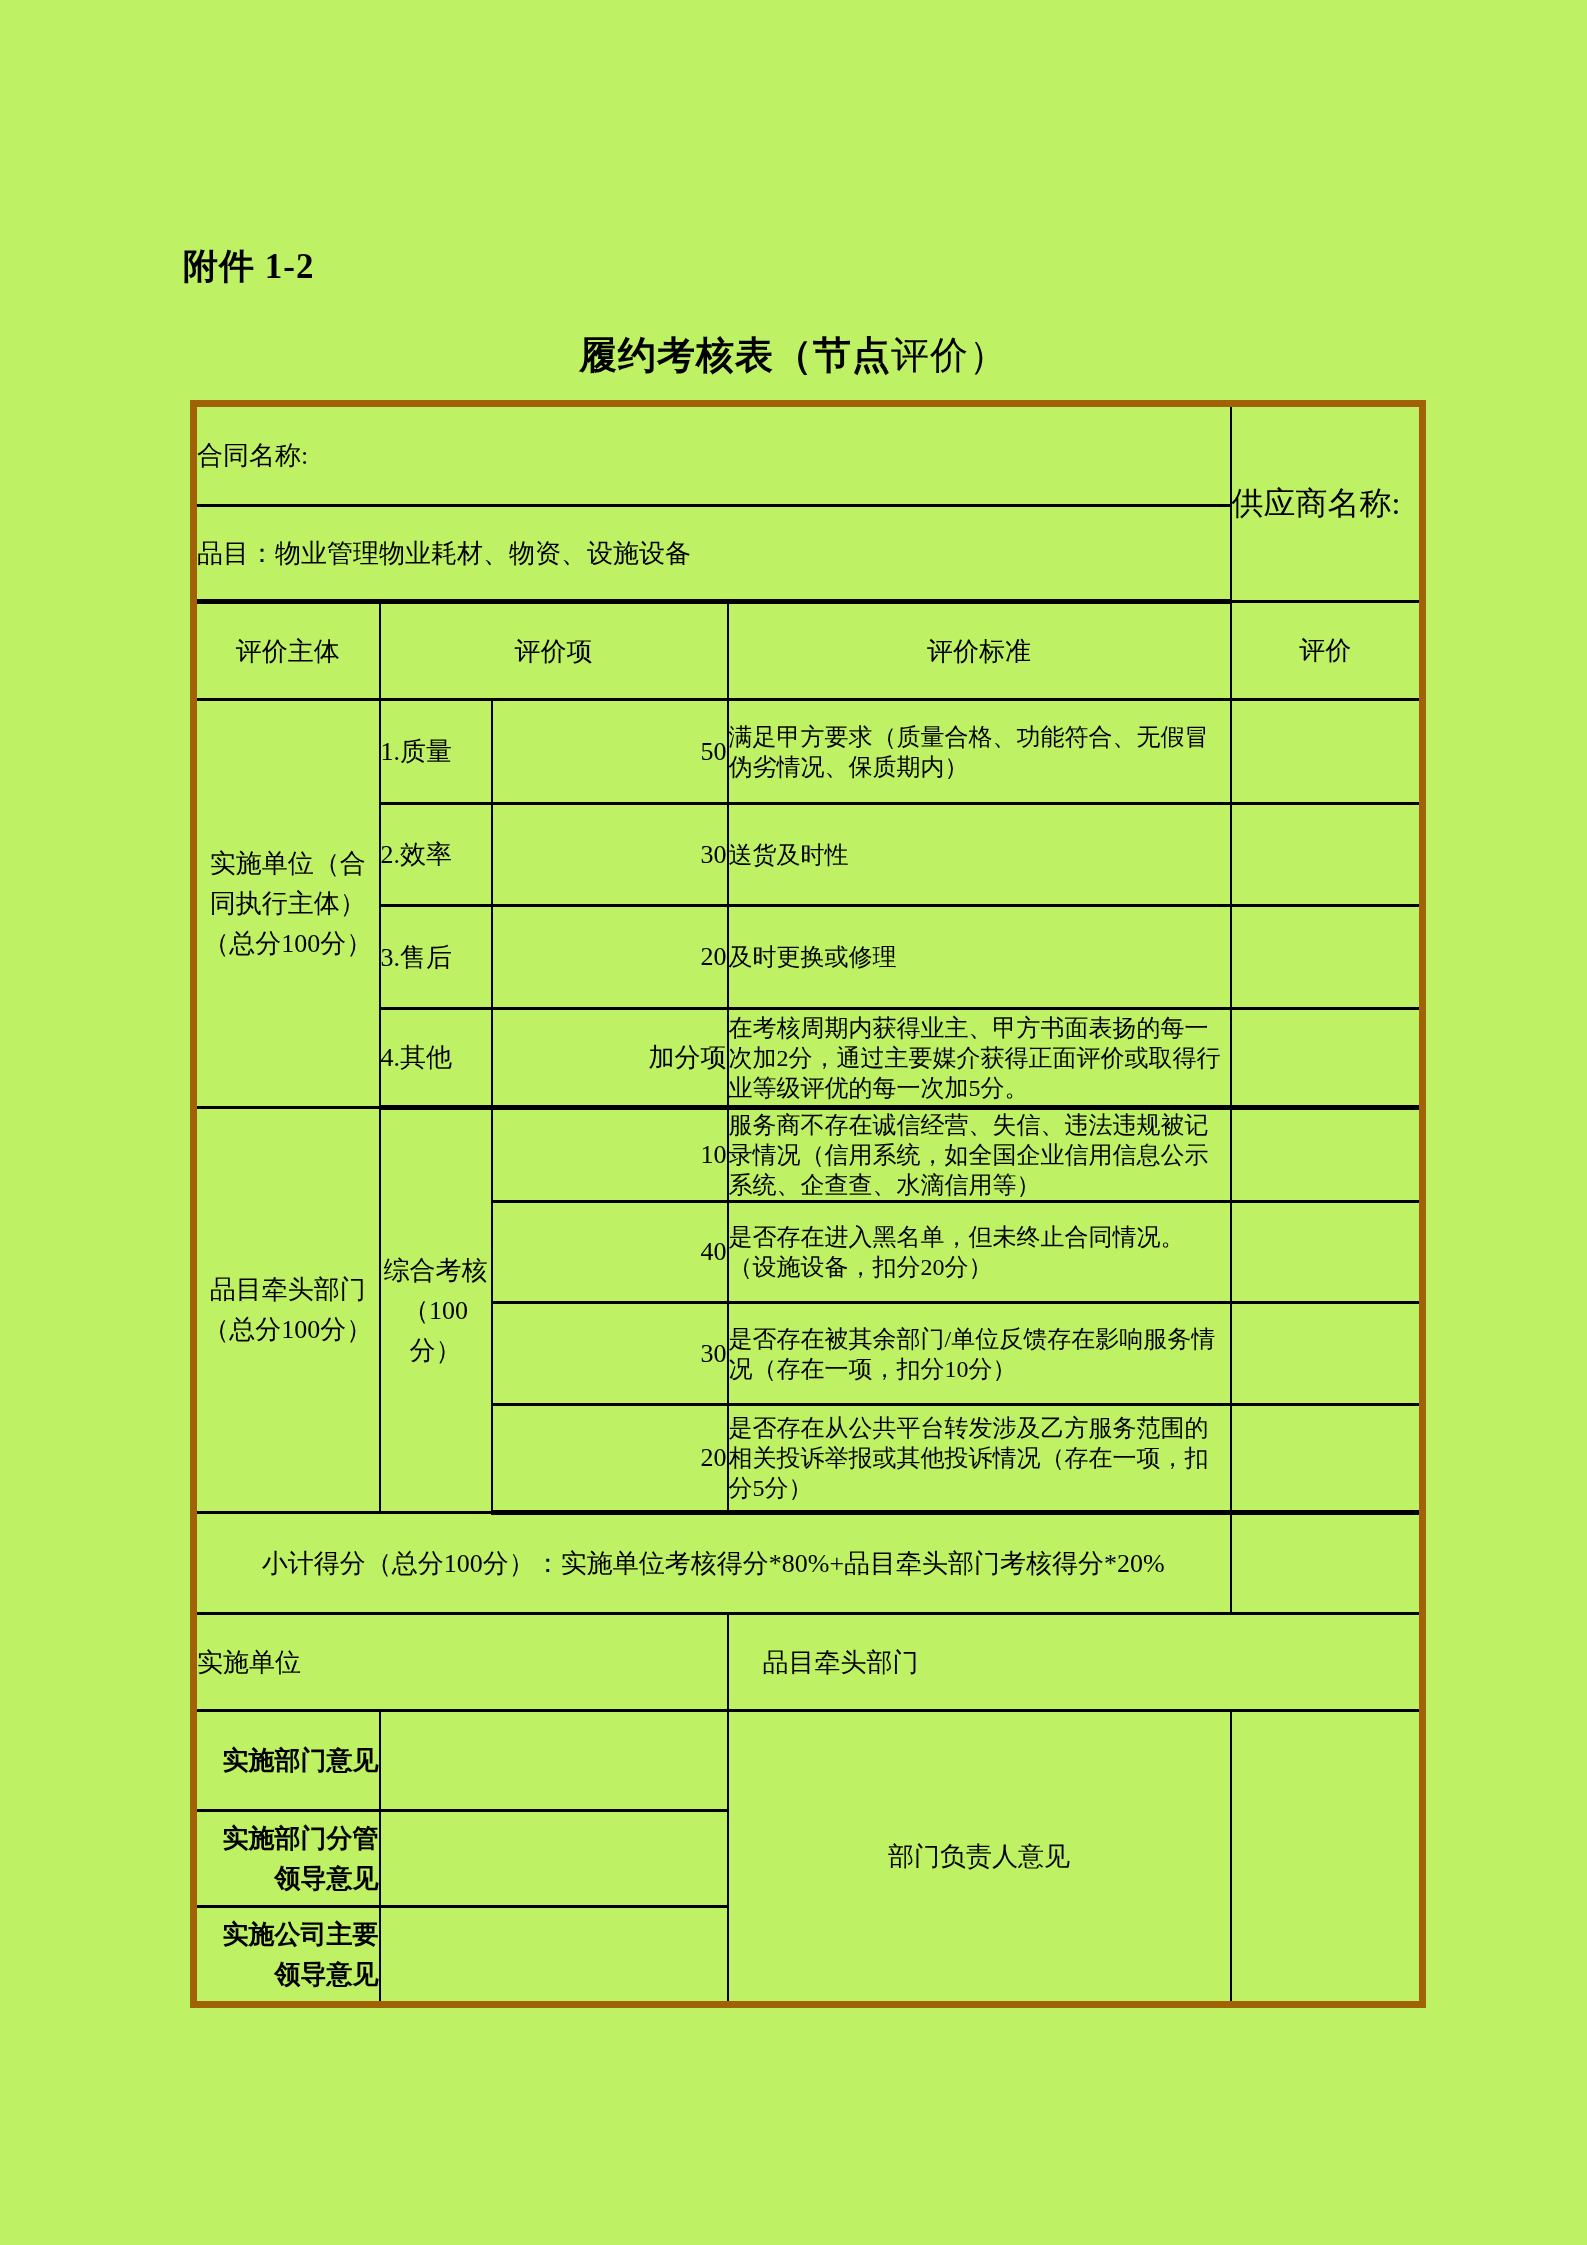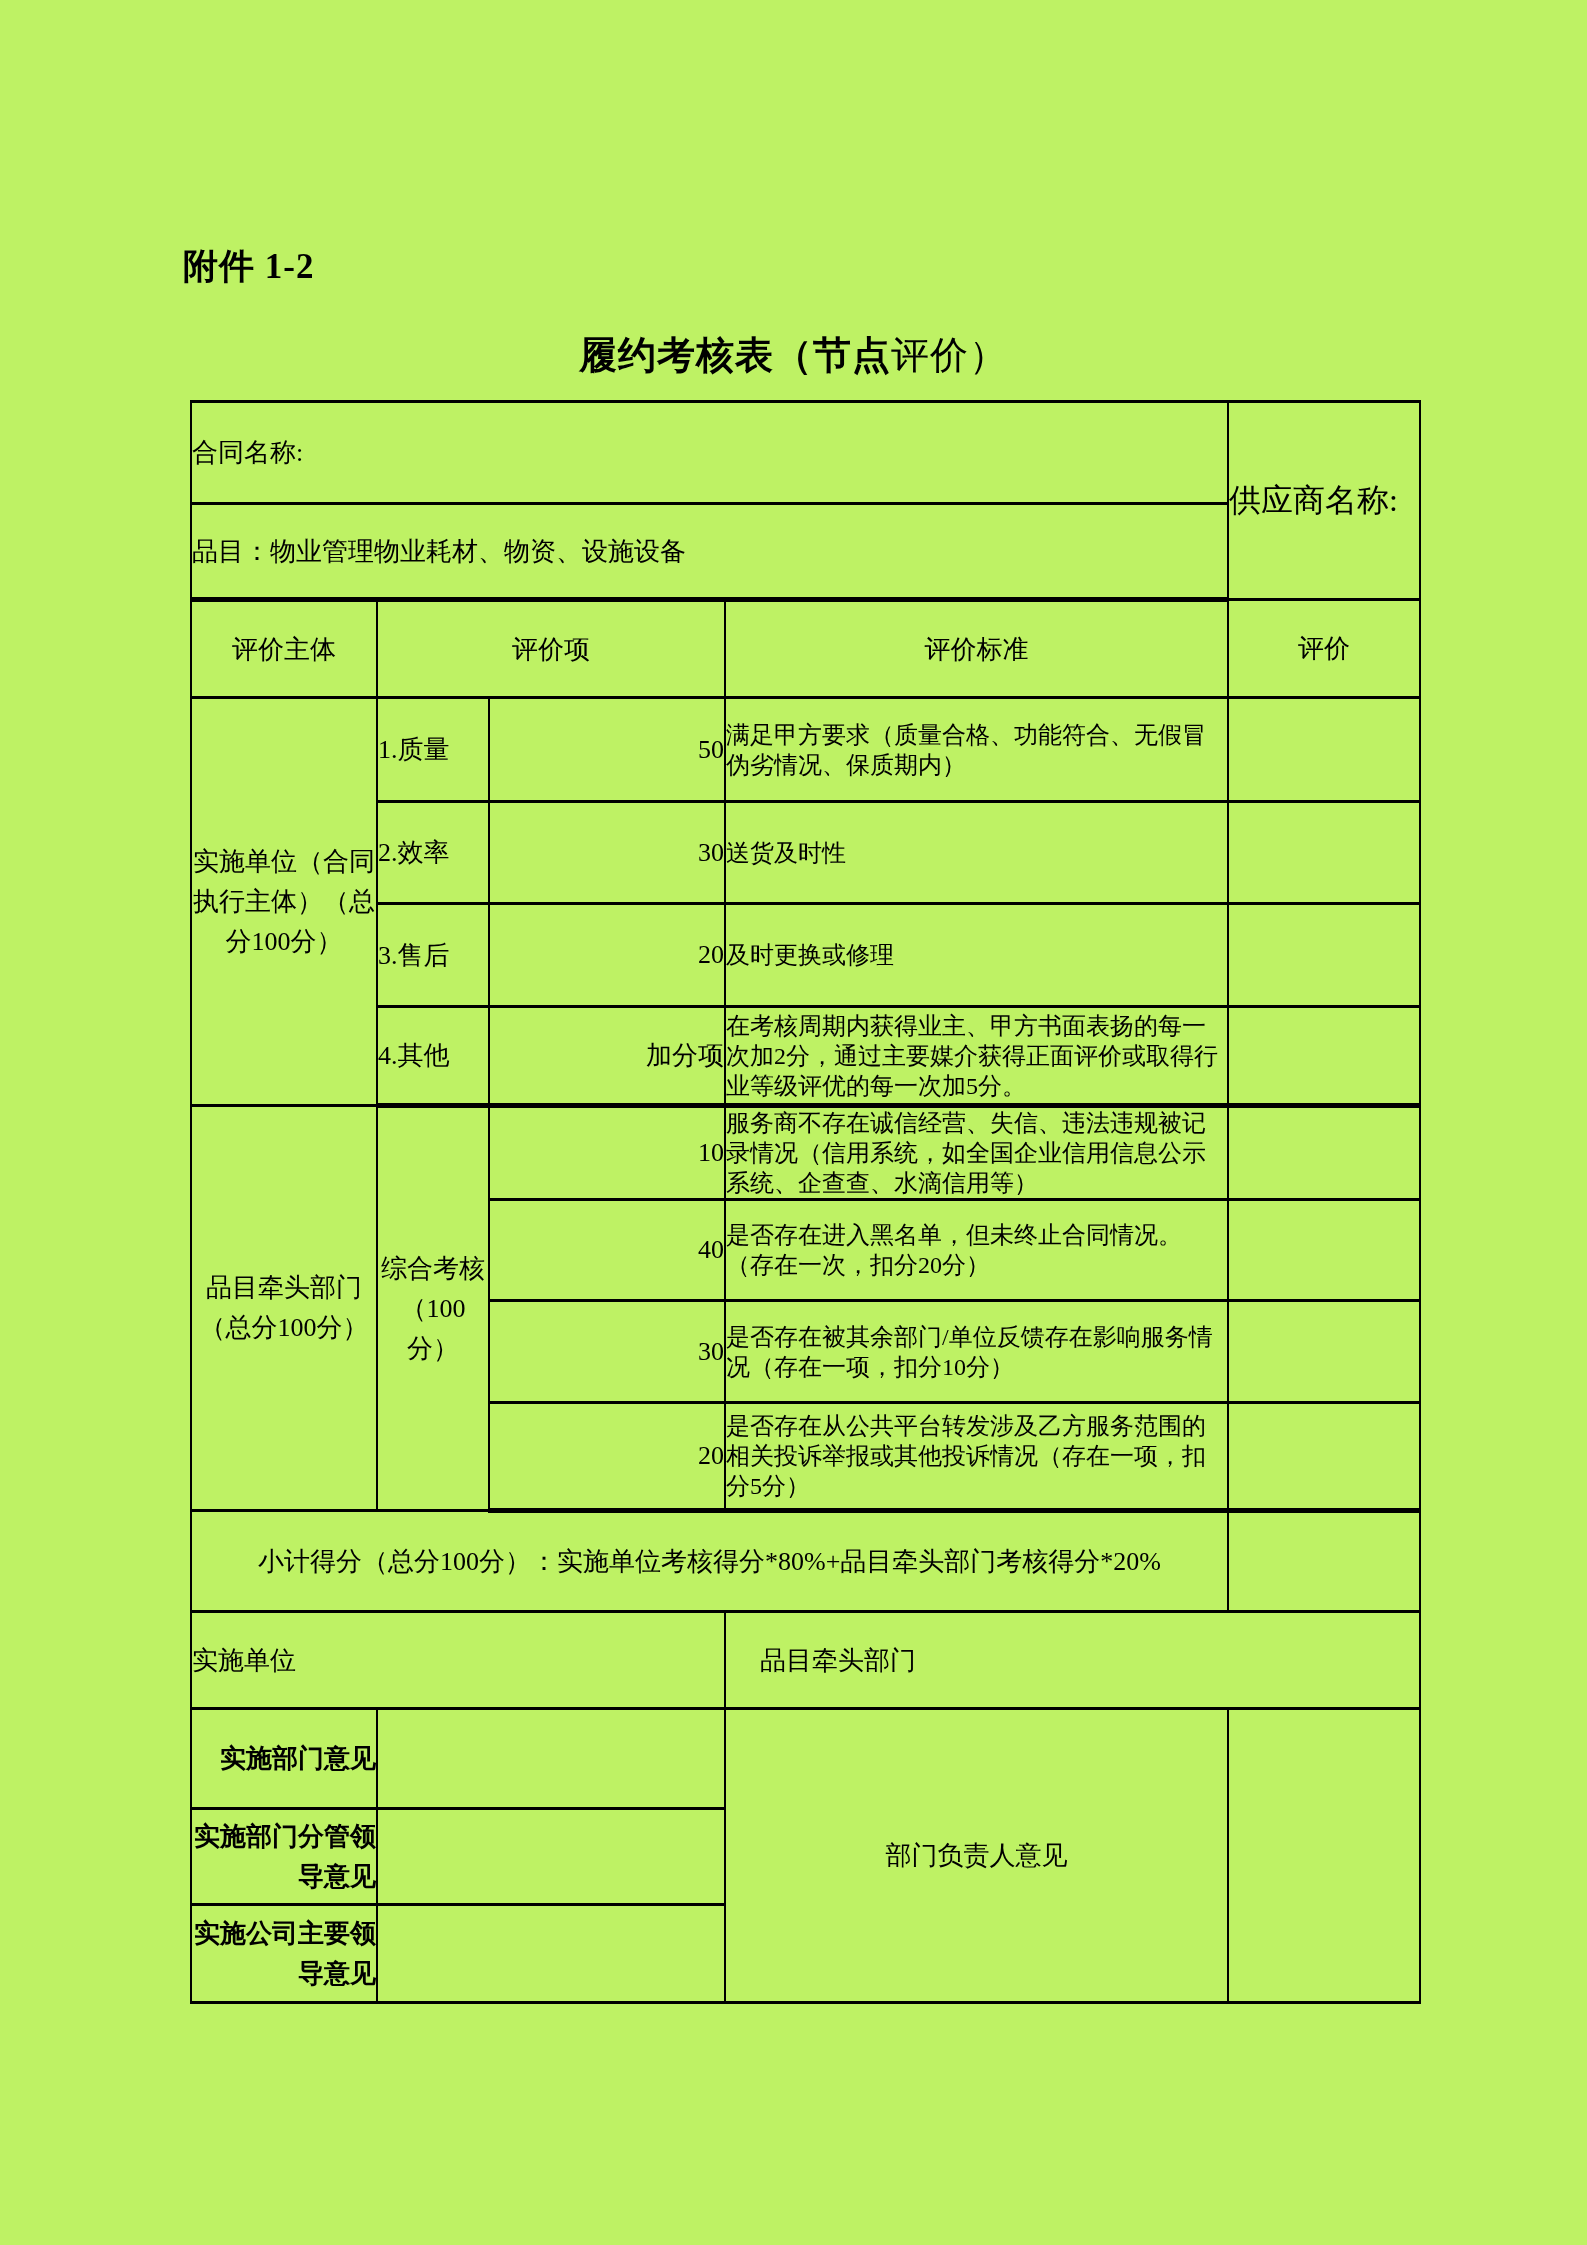--- a/index.html
+++ b/index.html
@@ -32,21 +32,21 @@
   .doc-title .t-bold { font-weight: bold; font-family: "Liberation Sans", "DejaVu Sans", sans-serif; }
   .doc-title .t-reg  { font-weight: normal; }
 
   table.main {
     position: absolute;
     left: 190px;
     top: 400px;
     width: 1229px;
     border-collapse: collapse;
     table-layout: fixed;
-    border: 1px solid #a16207;
+    border: 7px solid #a16207;
     font-size: 26px;
   }
   table.main td {
     border: solid #000;
     border-width: 3px 2px;
     vertical-align: middle;
     padding: 0;
     overflow: hidden;
   }
   tr.thick td { border-bottom-width: 5px; }
@@ -129,21 +129,21 @@
 
     <tr style="height:91px">
       <td rowspan="4" class="subject2">品目牵头部门（总分100分）</td>
       <td rowspan="4" class="group">综合考核（100分）</td>
       <td class="score">10</td>
       <td class="std">服务商不存在诚信经营、失信、违法违规被记录情况（信用系统，如全国企业信用信息公示系统、企查查、水滴信用等）</td>
       <td></td>
     </tr>
     <tr style="height:101px">
       <td class="score">40</td>
-      <td class="std">是否存在进入黑名单，但未终止合同情况。（存在一次，扣分20分）</td>
+      <td class="std">是否存在进入黑名单，但未终止合同情况。（设施设备，扣分20分）</td>
       <td></td>
     </tr>
     <tr style="height:102px">
       <td class="score">30</td>
       <td class="std">是否存在被其余部门/单位反馈存在影响服务情况（存在一项，扣分10分）</td>
       <td></td>
     </tr>
     <tr style="height:108px" class="thick">
       <td class="score">20</td>
       <td class="std">是否存在从公共平台转发涉及乙方服务范围的相关投诉举报或其他投诉情况（存在一项，扣分5分）</td>

